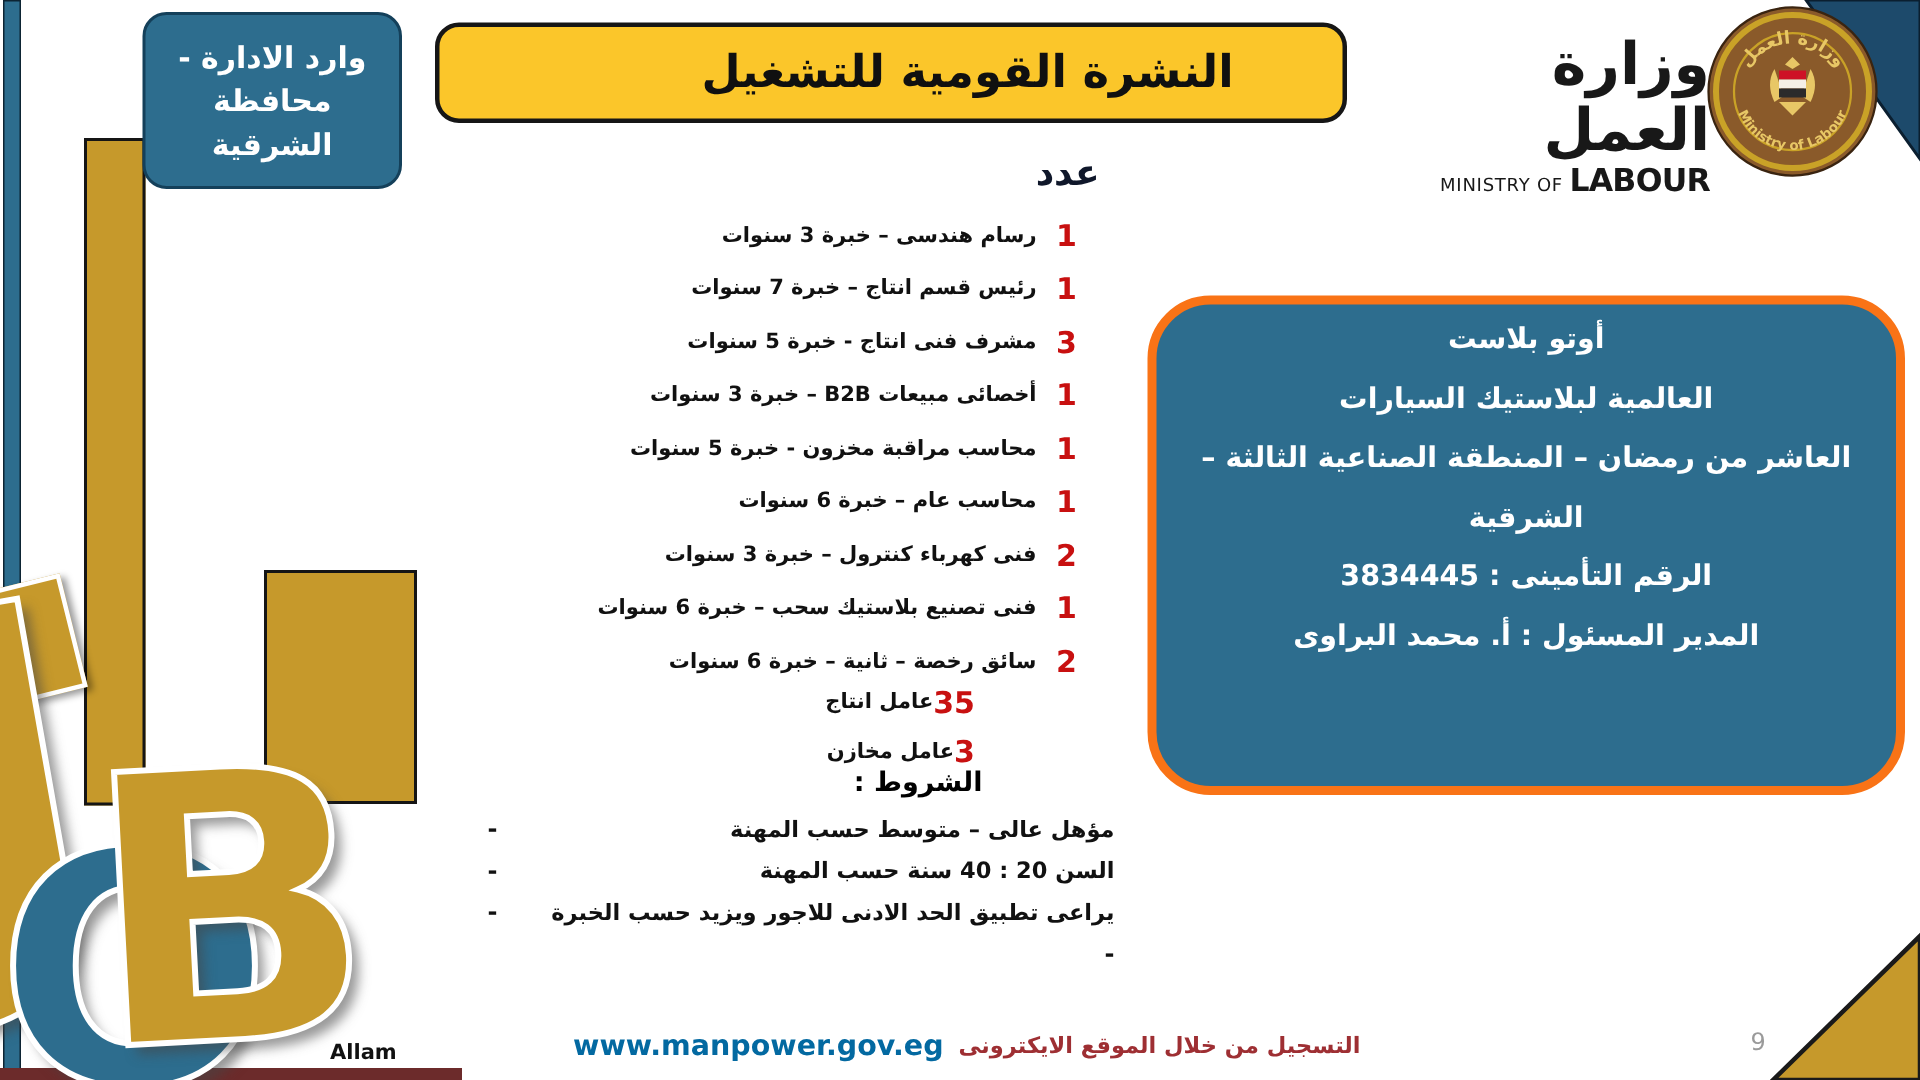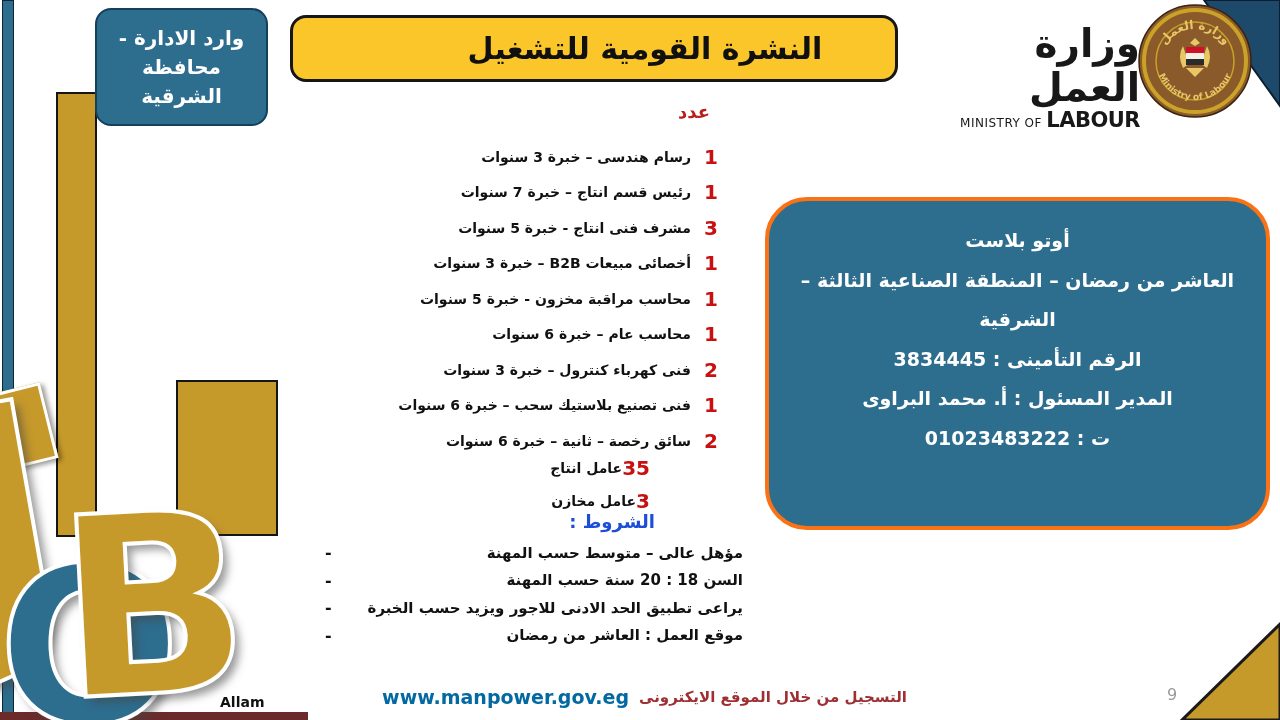--- a/index.html
+++ b/index.html
@@ -35,41 +35,41 @@
   #logo-text{left:950px;top:22px;width:190px;text-align:right;z-index:4;color:#181818;}
   #logo-arabic{font-size:39px;font-weight:bold;line-height:44px;direction:rtl;}
   #logo-english{line-height:20px;white-space:nowrap;}
   #logo-english .small{font-size:12px;letter-spacing:.5px;}
   #logo-english .large{font-size:21px;font-weight:bold;letter-spacing:-.5px;}
 
   #navy-triangle{left:1196px;top:0;z-index:5;}
   #ministry-seal{left:1136px;top:2px;z-index:6;}
 
   
-  #count-header{right:570px;top:101px;color:#b91c1c;font-size:18px;font-weight:bold;direction:rtl;z-index:3;}
+  #count-header{right:547px;top:101px;color:#0f172a;font-size:24px;font-weight:bold;direction:rtl;z-index:3;}
   #job-list{right:555px;top:139px;direction:rtl;z-index:3;}
   .job-row{display:flex;align-items:center;height:35.5px;white-space:nowrap;}
   .job-count{color:#c81010;font-size:20px;font-weight:bold;min-width:28px;text-align:center;margin-left:6px;}
   .job-text{color:#111;font-size:14px;font-weight:bold;}
 
   #tail-list{right:630px;top:451px;direction:rtl;z-index:3;}
   .tail-row{display:flex;align-items:center;height:33px;white-space:nowrap;}
   .tail-row .job-text{margin-left:20px;}
   .tail-row .job-count{min-width:0;margin-left:0;}
 
-  #conditions-header{right:625px;top:511px;font-size:18px;font-weight:bold;color:#1d4ed8;direction:rtl;z-index:3;}
+  #conditions-header{right:625px;top:511px;font-size:18px;font-weight:bold;color:#000000;direction:rtl;z-index:3;}
   #cond-list{left:325px;top:539px;width:418px;direction:rtl;z-index:3;}
   .cond-row{display:flex;justify-content:space-between;align-items:center;height:27.5px;}
   .cond-text{font-size:15px;font-weight:bold;color:#111;white-space:nowrap;}
   .cond-dash{font-size:16px;font-weight:bold;color:#111;}
 
   
-  #info-panel{left:765px;top:197px;width:505px;height:333px;background:#2d6d8e;border:4px solid #f97316;
+  #info-panel{left:765px;top:197px;width:505px;height:333px;background:#2d6d8e;border:6px solid #f97316;
     border-radius:42px;color:#fff;direction:rtl;text-align:center;font-weight:bold;font-size:19px;
-    padding-top:20px;box-sizing:border-box;z-index:3;}
+    padding-top:4px;box-sizing:border-box;z-index:3;}
   .panel-line{line-height:39.5px;white-space:nowrap;}
 
   
   #footer-register{right:373px;top:686px;display:flex;direction:rtl;align-items:center;gap:10px;z-index:3;}
   #register-text{color:#9e2f33;font-size:15px;font-weight:bold;white-space:nowrap;}
   #register-url{color:#0369a1;font-size:19px;font-weight:bold;white-space:nowrap;direction:ltr;}
   #author-credit{left:220px;top:694px;font-size:14px;font-weight:bold;color:#111;z-index:5;}
   #page-number{left:1167px;top:685px;font-size:16px;color:#9a9a9a;z-index:3;}
   #gold-triangle{left:1175px;top:616px;z-index:2;}
 </style>
@@ -178,40 +178,39 @@
       <span class="job-text">عامل مخازن</span>
     </div>
   </div>
 <div class="abs" id="conditions-header">الشروط :</div>
 <div class="abs" id="cond-list">
     <div class="cond-row">
       <span class="cond-text">مؤهل عالى – متوسط حسب المهنة</span>
       <span class="cond-dash">-</span>
     </div>
     <div class="cond-row">
-      <span class="cond-text">السن 18 : 20 سنة  حسب المهنة</span>
+      <span class="cond-text">السن 20 : 40 سنة  حسب المهنة</span>
       <span class="cond-dash">-</span>
     </div>
     <div class="cond-row">
       <span class="cond-text">يراعى تطبيق الحد الادنى للاجور ويزيد حسب الخبرة</span>
       <span class="cond-dash">-</span>
     </div>
     <div class="cond-row">
-      <span class="cond-text">موقع العمل : العاشر من رمضان</span>
       <span class="cond-dash">-</span>
     </div>
   </div>
 
 <div class="abs" id="info-panel">
     <div class="panel-line">أوتو بلاست</div>
+    <div class="panel-line">العالمية لبلاستيك السيارات</div>
     <div class="panel-line">العاشر من رمضان – المنطقة الصناعية الثالثة –</div>
     <div class="panel-line">الشرقية</div>
     <div class="panel-line">الرقم التأمينى : 3834445</div>
     <div class="panel-line">المدير المسئول : أ. محمد البراوى</div>
-    <div class="panel-line">ت : 01023483222</div>
   </div>
 
 <div class="abs" id="footer-register">
   <span id="register-text">التسجيل من خلال الموقع الايكترونى</span>
   <span id="register-url">www.manpower.gov.eg</span>
 </div>
 <div class="abs" id="author-credit">Allam</div>
 <div class="abs" id="page-number">9</div>
 
 <svg class="abs" id="gold-triangle" width="105" height="104" viewBox="0 0 105 104">

